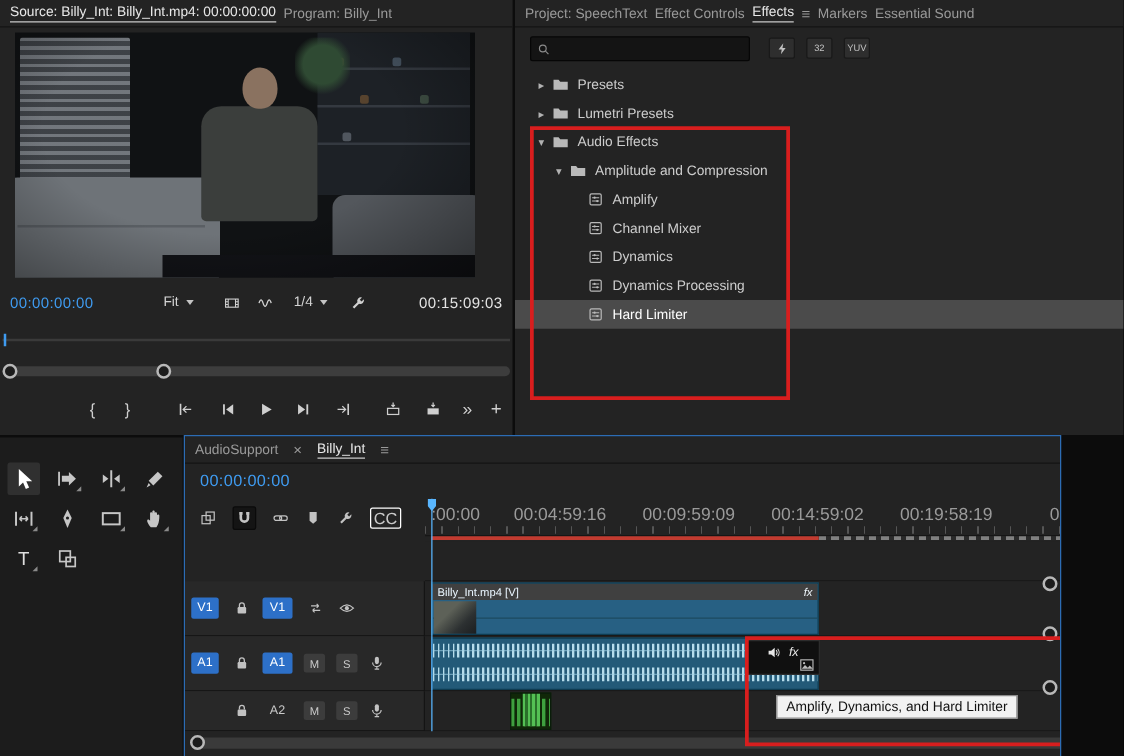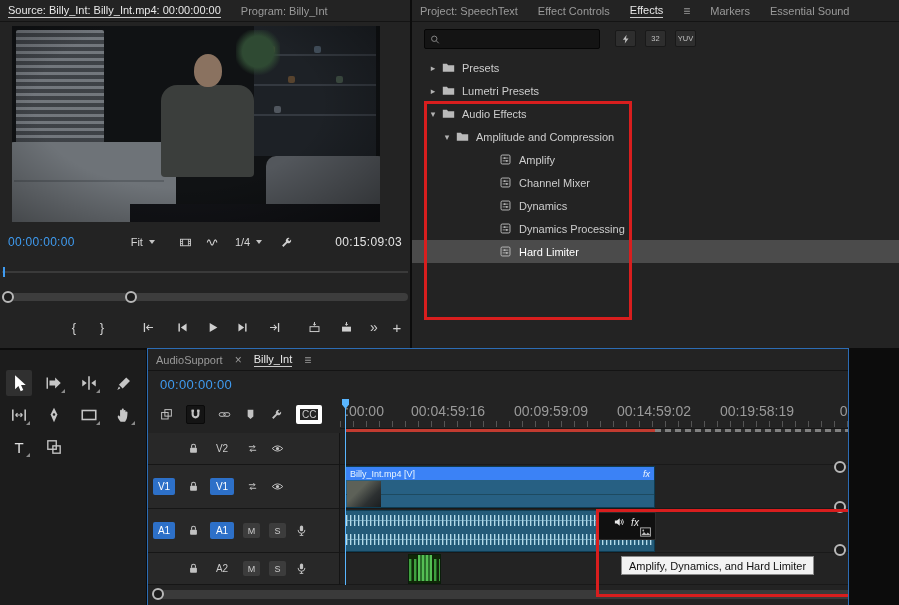--- a/index.html
+++ b/index.html
@@ -3,21 +3,21 @@
 <meta charset="utf-8">
 <style>
 *{margin:0;padding:0;box-sizing:border-box}
 body{background:#000;font-family:"Liberation Sans",sans-serif}
 #app{position:relative;width:899px;height:605px;background:#0c0c0c;overflow:hidden;color:#c8c8c8;font-size:11px}
 .panel{position:absolute;background:#232323;overflow:hidden}
 #source-panel{left:0;top:0;width:410px;height:348px}
 #effects-panel{left:412px;top:0;width:487px;height:348px}
 #tools-panel{left:0;top:350px;width:146px;height:255px;background:#1c1c1c;overflow:hidden;position:absolute}
 #timeline-panel{left:148px;top:349px;width:700px;height:256px;outline:1px solid #2c6cb4}
-.tabbar{display:flex;align-items:center;height:22px;background:#232323;border-bottom:1px solid #141414;padding:0 8px;gap:20px;white-space:nowrap;overflow:hidden}
+.tabbar{display:flex;align-items:center;height:22px;background:#232323;border-bottom:1px solid #141414;padding:0 8px;gap:6px;white-space:nowrap;overflow:hidden}
 .tab{color:#9a9a9a;font-size:11px;cursor:default}
 .tab.active{color:#e8e8e8;border-bottom:1px solid #c9c9c9;padding-bottom:1px}
 .menu-glyph{color:#9a9a9a;font-size:12px;line-height:1}
 .ic{display:inline-block;width:13px;height:13px;vertical-align:middle;color:inherit}
 .ic-lg{width:18px;height:18px}
 
 .video{position:absolute;left:12px;top:26px;width:368px;height:196px;background:#101214;overflow:hidden}
 .v-window{position:absolute;left:4px;top:4px;width:88px;height:116px;background:repeating-linear-gradient(180deg,#7d8288 0 3px,#43474c 3px 7px);border-radius:2px;opacity:.9}
 .v-shelf{position:absolute;right:4px;top:0;width:122px;height:130px;background:#1d2126}
 .v-shelfline{height:2px;background:#343940;margin-top:28px;position:relative}
@@ -49,53 +49,53 @@
 .searchbox input{background:transparent;border:none;outline:none;color:#ddd;font-size:11px;width:100%;font-family:inherit}
 .fbtns{position:absolute;left:203px;top:4px;display:flex;gap:9px}
 .fbtn{width:21px;height:17px;background:#2e2e2e;border:1px solid #191919;border-radius:2px;display:flex;align-items:center;justify-content:center;font-size:7.5px;color:#c0c0c0}
 .tree{position:absolute;left:0;top:56px;width:100%}
 .trow{display:flex;align-items:center;height:23px;color:#cdcdcd}
 .trow.sel{background:#4b4b4b;color:#fff}
 .tw{width:14px;text-align:center;color:#b2b2b2;font-size:9px;flex:0 0 14px}
 .tico{margin:0 7px 0 2px;color:#b9b9b9;flex:0 0 13px}
 .lvl0{padding-left:14px}
 .lvl1{padding-left:28px}
-.lvl2{padding-left:85px}
+.lvl2{padding-left:56px}
 .red-box{position:absolute;border:3px solid #d81e1e;z-index:50;pointer-events:none}
 #redbox-effects{left:12px;top:101px;width:208px;height:219px}
 
 .tools-row{display:flex;gap:9px;padding-left:6px}
 .tool{width:26px;height:26px;display:flex;align-items:center;justify-content:center;color:#c6c6c6;position:relative}
 .tool.active{color:#fff;background:#303030;border-radius:2px}
 .tool .fly{position:absolute;right:2px;bottom:3px;width:0;height:0;border-left:4px solid transparent;border-bottom:4px solid #8a8a8a}
 .tool-t{font-size:15px;color:#dedede}
 
 .tl-tc{position:absolute;left:12px;top:28px;color:#3f9bf0;font-size:13px;letter-spacing:.3px}
 .tl-toolbar{position:absolute;left:0;top:50px;width:192px;height:30px;display:flex;align-items:center;gap:13px;padding-left:12px;color:#c2c2c2}
 .tl-tool{display:flex;align-items:center;justify-content:center}
 .tl-tool.pressed{background:#141414;border:1px solid #0a0a0a;border-radius:2px;padding:2px}
-.ccbox{border:4px solid #ffffff;border-radius:2px;font-size:10px;padding:0 2px;color:#c9c9c9}
+.ccbox{border:1px solid #ffffff;border-radius:2px;font-size:13px;padding:0 2px;color:#c9c9c9}
 .ruler{position:absolute;left:192px;top:50px;width:559px;height:30px;border-bottom:1px solid #161616}
 .rlabel{position:absolute;top:4px;font-size:14px;color:#9a9a9a;transform:translateX(-50%);white-space:nowrap}
 .rlabel.r0{transform:none}
 .rticks{position:absolute;left:0;bottom:1px;width:100%;height:6px;background:repeating-linear-gradient(90deg,#555 0 1px,transparent 1px 13px)}
 .renderbar-red{position:absolute;left:197px;top:80px;width:310px;height:3px;background:#c23b30;z-index:5}
 .renderbar-rest{position:absolute;left:507px;top:80px;width:244px;height:3px;background:repeating-linear-gradient(90deg,#808080 0 6px,#2a2a2a 6px 10px)}
 .track-head{position:absolute;left:0;width:192px;background:#282828;border-bottom:1px solid #161616;border-right:1px solid #141414;display:flex;align-items:center}
 .track-body{position:absolute;left:192px;width:559px;background:#232323;border-bottom:1px solid #191919}
 .src-badge{width:22px;height:17px;border-radius:2px;margin-left:5px;display:flex;align-items:center;justify-content:center;font-size:10px;flex:0 0 22px}
 .src-badge.blue{background:#2d70c8;color:#fff}
 .src-badge.empty{visibility:hidden}
 .lockic{margin-left:12px;color:#c2c2c2}
 .tgt-badge{min-width:24px;height:17px;border-radius:2px;display:flex;align-items:center;justify-content:center;font-size:10px;color:#c9c9c9;margin-left:10px;padding:0 3px}
 .tgt-badge.blue{background:#2d70c8;color:#fff}
 .hic{margin-left:12px;color:#c2c2c2}
 .msbtn{width:17px;height:15px;background:#3c3c3c;border-radius:2px;display:flex;align-items:center;justify-content:center;font-size:9px;color:#ccc;margin-left:9px}
 .clip-video{position:absolute;left:197px;top:117px;width:310px;height:42px;background:#276083;border:1px solid #0e3c52}
-.clip-title{height:13px;background:#3b82f6;color:#eaf6ff;font-size:9px;display:flex;align-items:center;justify-content:space-between;padding:0 4px;overflow:hidden;white-space:nowrap}
+.clip-title{height:13px;background:#404040;color:#eaf6ff;font-size:9px;display:flex;align-items:center;justify-content:space-between;padding:0 4px;overflow:hidden;white-space:nowrap}
 .clip-fx{font-style:italic;font-size:9px;color:#f0f7fc}
 .clip-mid{position:absolute;left:0;top:27px;width:100%;height:1px;background:#1d4a60}
 .clip-thumb{position:absolute;left:1px;top:14px;width:34px;height:26px;background:linear-gradient(135deg,#5d6158 0 35%,#2c3031 70%,#1b1e20)}
 .clip-audio{position:absolute;left:197px;top:161px;width:310px;height:42px;background:#235a78;border:1px solid #0e3c52;overflow:hidden}
 .wave{position:absolute;left:0;width:100%;height:11px;background:repeating-linear-gradient(90deg,#b5dceb 0 1px,rgba(181,220,235,.35) 1px 2px,transparent 2px 4px)}
 .wave.top{top:4px}.wave.bot{top:23px}
 .waveline{position:absolute;left:0;width:100%;height:1px;background:#9ccfe2;opacity:.6}
 .fxbadge{position:absolute;left:448px;top:163px;width:60px;height:28px;background:#101010;border:1px solid #2c2c2c;z-index:6;color:#e8e8e8}
 .fxbadge .row{display:flex;align-items:center;gap:6px;justify-content:center;padding-top:3px}
 .fxbadge .fx-txt{font-style:italic;font-size:10px}
@@ -543,33 +543,20 @@
       <span class="rlabel" style="left:108px">00:04:59:16</span>
       <span class="rlabel" style="left:211px">00:09:59:09</span>
       <span class="rlabel" style="left:314px">00:14:59:02</span>
       <span class="rlabel" style="left:417px">00:19:58:19</span>
       <span class="rlabel" style="left:527px">00:24:58</span>
       <div class="rticks"></div>
     </div>
     <div class="renderbar-red"></div>
     <div class="renderbar-rest"></div>
 
-    <div class="track-head" style="top:84px;height:32px">
-      <span class="src-badge empty"></span>
-      <svg class="ic lockic">
-          <use href="#i-lock"></use>
-        </svg>
-      <span class="tgt-badge">V2</span>
-      <svg class="ic hic">
-          <use href="#i-sync"></use>
-        </svg>
-      <svg class="ic hic">
-          <use href="#i-eye"></use>
-        </svg>
-    </div>
     <div class="track-head" style="top:116px;height:44px">
       <span class="src-badge blue">V1</span>
       <svg class="ic lockic">
           <use href="#i-lock"></use>
         </svg>
       <span class="tgt-badge blue">V1</span>
       <svg class="ic hic">
           <use href="#i-sync"></use>
         </svg>
       <svg class="ic hic">

